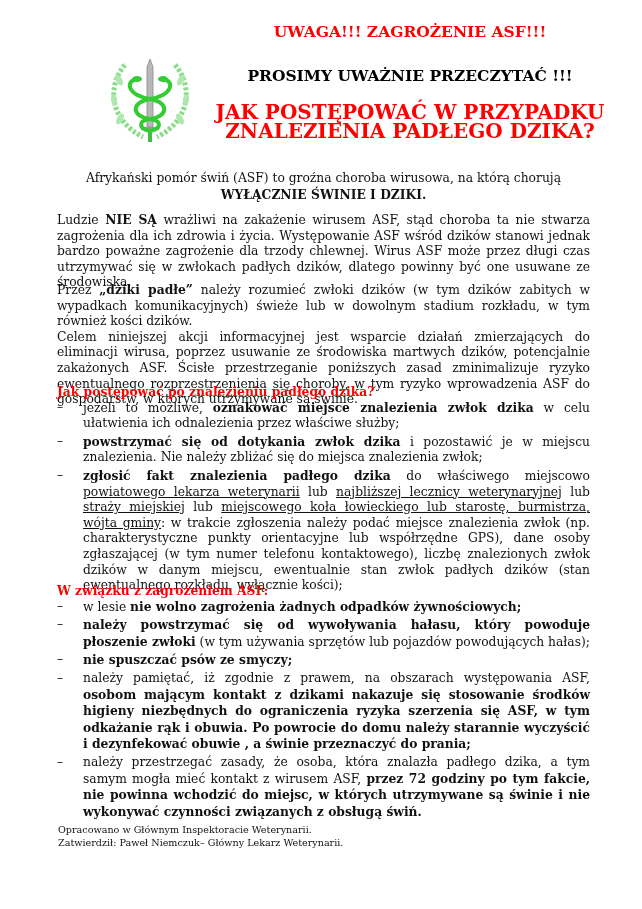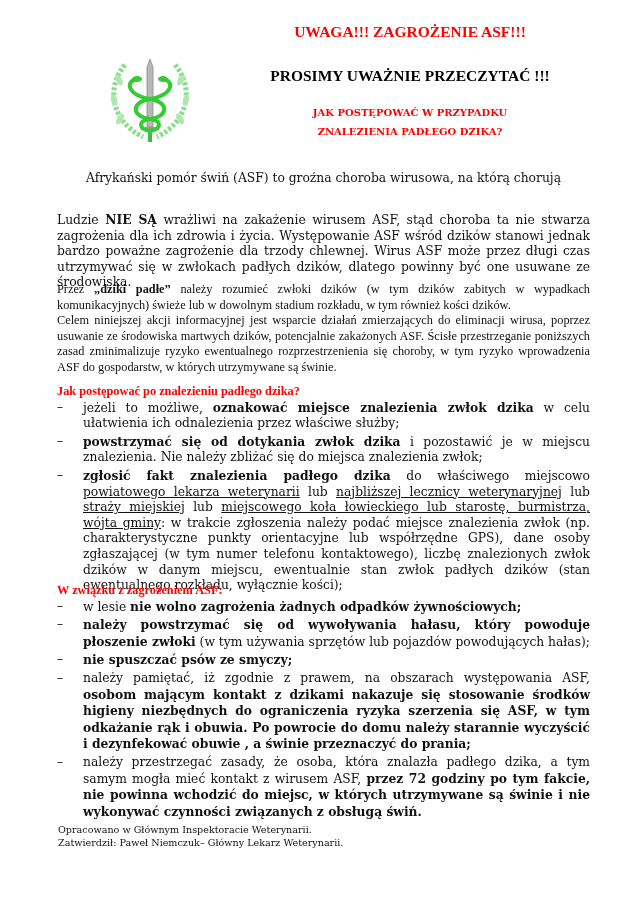--- a/index.html
+++ b/index.html
@@ -3,35 +3,35 @@
   <meta charset="utf-8">
   <style>
     html, body { margin: 0; padding: 0; background: #ffffff; }
     body { width: 642px; height: 909px; position: relative; overflow: hidden;
            font-family: "DejaVu Serif", "Liberation Serif", serif; color: #111111; }
     .logo { position: absolute; left: 100px; left: 105px; top: 45px; width: 90px; height: 100px; }
     .titles { position: absolute; left: 210px; width: 400px; top: 22px; text-align: center; font-weight: bold; }
     .t-red { color: #ff0000; }
     .t1 { font-size: 15.5px; line-height: 20px; margin: 0; }
     .t2 { font-size: 15.5px; line-height: 20px; margin: 24px 0 17px 0; color: #000; }
-    .t3 { font-size: 10px; line-height: 19px; margin: 8px 0 0 0; }
+    .t3 { font-size: 20px; line-height: 19px; margin: 8px 0 0 0; }
     .page { position: absolute; left: 57px; width: 533px; font-size: 12.3px; line-height: 15.6px; }
     .intro { top: 171px; text-align: center; }
     .p1 { top: 212px; text-align: justify; }
     .p2 { top: 282px; text-align: justify; }
     .sec1 { top: 384px; }
     .sec2 { top: 583px; }
     .section-title { color: #ff0000; font-weight: bold; margin: 0; }
     ul.dash { list-style: none; margin: 0; padding: 0; }
     ul.dash li { position: relative; padding-left: 26px; text-align: justify; margin: 0 0 2px 0; }
     ul.dash li .dash-mark { position: absolute; left: 0; top: 0; }
     b { font-weight: bold; }
     u { text-decoration: underline; }
     .footer { position: absolute; left: 58px; top: 823px; font-size: 9.6px; line-height: 13px; }
-    p { margin: 0; font-family: Liberation Serif, serif; }
+    p { margin: 0; }
   </style>
 </head>
 <body>
 
 <div class="logo">
   <svg width="90" height="100" viewBox="0 0 90 100">
 
     <g fill="none" stroke="#88dd88" stroke-width="5" stroke-dasharray="3 2">
       <path d="M20 20 C 2 40, 4 75, 38 92"></path>
       <path d="M70 20 C 88 40, 86 75, 52 92"></path>
@@ -62,20 +62,21 @@
   <p class="t1 t-red">UWAGA!!! ZAGROŻENIE ASF!!!</p>
   <p class="t2">PROSIMY UWAŻNIE PRZECZYTAĆ !!!</p>
   <div class="t3 t-red">
     <div>JAK POSTĘPOWAĆ W PRZYPADKU</div>
     <div>ZNALEZIENIA PADŁEGO DZIKA?</div>
   </div>
 </div>
 
 <div class="page intro">
   <div>Afrykański pomór świń (ASF) to groźna choroba wirusowa, na którą chorują</div>
+  <div><b>WYŁĄCZNIE ŚWINIE I DZIKI.</b></div>
 </div>
 
 <div class="page p1">
   <span>Ludzie </span><b>NIE SĄ</b><span> wrażliwi na zakażenie wirusem ASF, stąd choroba ta nie stwarza zagrożenia dla ich zdrowia i życia. Występowanie ASF wśród dzików stanowi jednak bardzo poważne zagrożenie dla trzody chlewnej. Wirus ASF może przez długi czas utrzymywać się w zwłokach padłych dzików, dlatego powinny być one usuwane ze środowiska.</span>
 </div>
 
 <div class="page p2">
   <p><span>Przez </span><b>„dziki padłe”</b><span> należy rozumieć zwłoki dzików (w tym dzików zabitych w wypadkach komunikacyjnych) świeże lub w dowolnym stadium rozkładu, w tym również kości dzików.</span></p>
   <p>Celem niniejszej akcji informacyjnej jest wsparcie działań zmierzających do eliminacji wirusa, poprzez usuwanie ze środowiska martwych dzików, potencjalnie zakażonych ASF. Ścisłe przestrzeganie poniższych zasad zminimalizuje ryzyko ewentualnego rozprzestrzenienia się choroby, w tym ryzyko wprowadzenia ASF do gospodarstw, w których utrzymywane są świnie.</p>
 </div>

